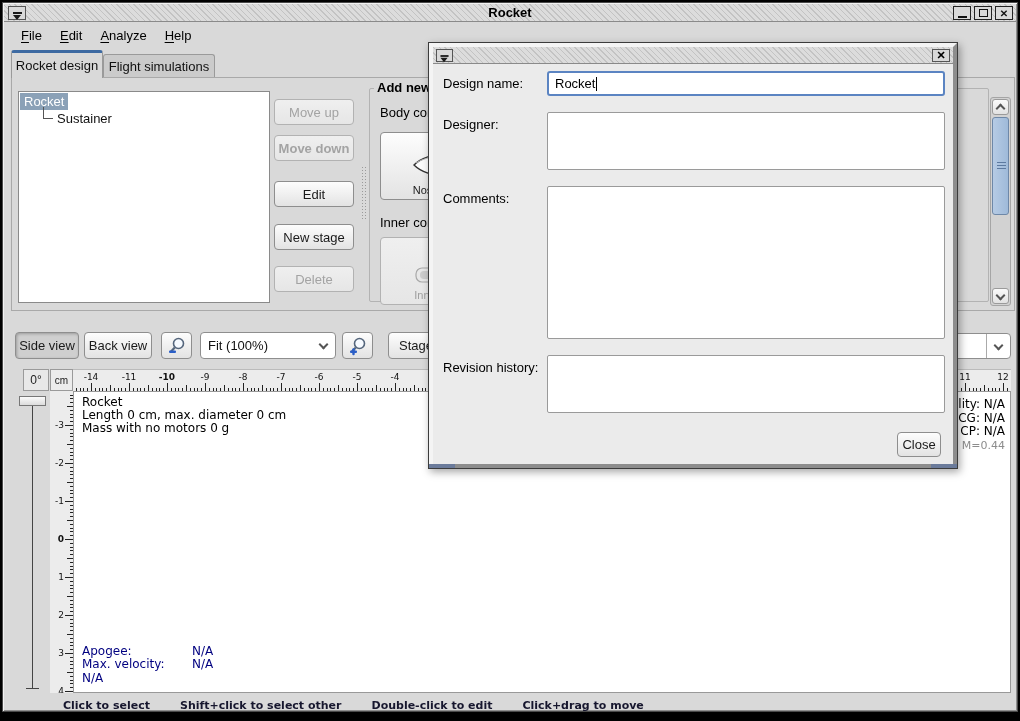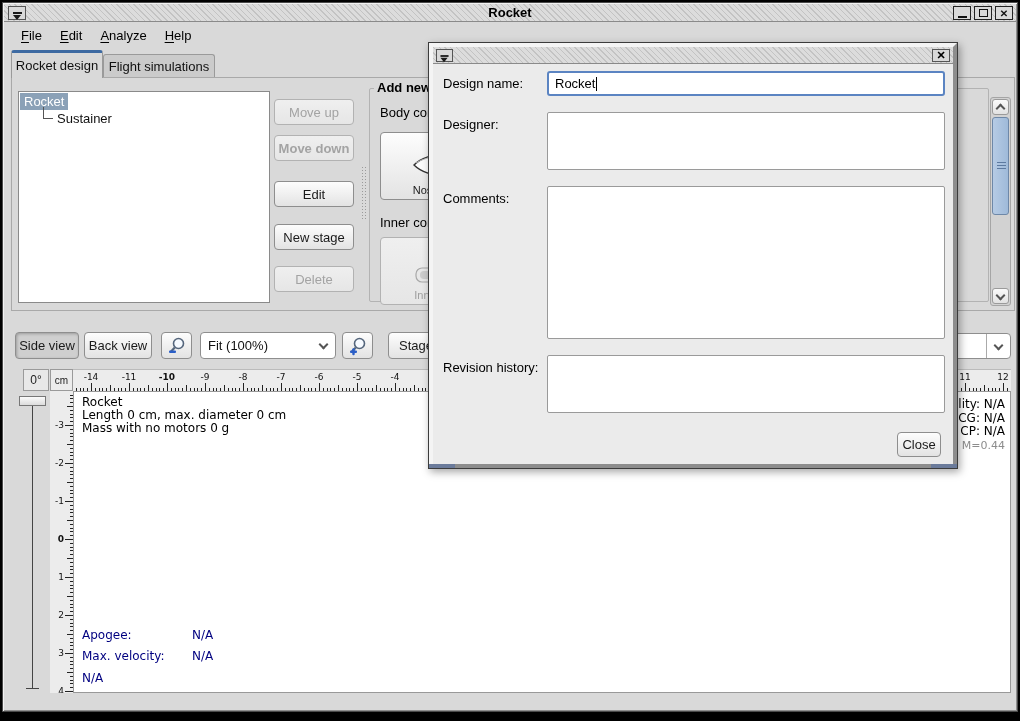--- a/index.html
+++ b/index.html
@@ -122,21 +122,21 @@
   .vlabel { position:absolute; right:9px; font-size:9px; color:#111; transform:translateY(-55%);
             font-family:"DejaVu Sans", sans-serif; }
   .blabel { font-weight:bold; }
 
   .canvas { position:absolute; left:70px; top:388px; width:938px; height:302px;
             background:#fff; border:1px solid #999; }
   .rocket-info { position:absolute; left:8px; top:4px; font-size:12px; line-height:13px; color:#000;
                  font-family:"DejaVu Sans", sans-serif; }
   .flight-info { position:absolute; left:8px; bottom:7px; font-size:12px; line-height:13.5px;
                  color:#000080; font-family:"DejaVu Sans", sans-serif; }
-  .flight-row { display:flex;margin-top:8px; }
+  .flight-row { display:flex; }
   .flight-row .fl { width:110px; }
   .stability-info { position:absolute; right:5px; top:6px; text-align:right; font-size:12px;
                     line-height:13.5px; color:#000; font-family:"DejaVu Sans", sans-serif; }
   .stability-margin { font-size:11px; color:#8d8d8d; }
 
   
   .statusbar { position:absolute; left:0; top:693px; width:1016px; height:19px;
                display:flex; gap:30px; padding-left:60px; align-items:center;
                font-size:11px; font-weight:bold; color:#16162e;
                font-family:"DejaVu Sans", sans-serif; }
@@ -679,20 +679,26 @@
       <div class="flight-row">
           <span class="fl">Max. velocity:</span>
           <span>N/A</span>
         </div>
       <div class="flight-row">
           <span>N/A</span>
         </div>
     </div>
   </div>
 
+  <div class="statusbar">
+    <span>Click to select</span>
+    <span>Shift+click to select other</span>
+    <span>Double-click to edit</span>
+    <span>Click+drag to move</span>
+  </div>
 </div>
 
 <div class="dialog">
   <div class="dialog-frame">
     <div class="d-handle left"></div>
     <div class="d-handle right"></div>
   </div>
   <div class="dialog-titlebar">
     <div class="dlg-menu-btn">
       <span class="winmenu-glyph"></span>

